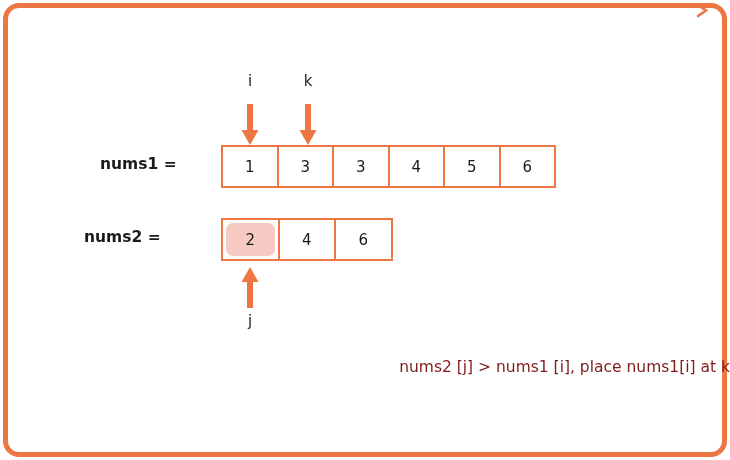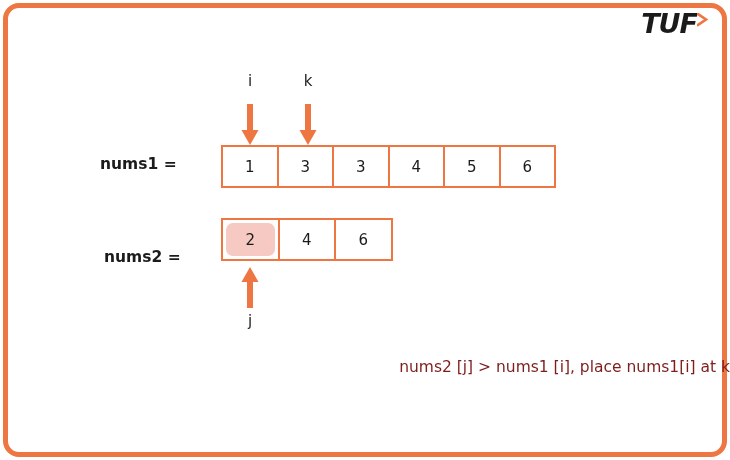--- a/index.html
+++ b/index.html
@@ -112,21 +112,20 @@
   }
 </style>
 </head>
 <body>
 
 <div id="canvas">
 
   <div id="frame"></div>
 
   <div id="logo">
-    <span id="logo-text">TUF</span>
     <span id="logo-chevron">
       <svg width="11" height="15" viewBox="0 0 11 15">
         <path d="M1,1 L9,6.5 L1,12" fill="none" stroke="#ED7642" stroke-width="2.6" stroke-linecap="square"></path>
       </svg>
     </span>
   </div>
 
   <div class="ptr-label" style="left:235px; top:74px;">i</div>
   <div class="ptr-label" style="left:293px; top:74px;">k</div>
 
@@ -158,21 +157,21 @@
         <span class="cell-value">4</span>
       </div>
       <div class="cell" style="width: 57.5px; height: 43px;">
         <span class="cell-value">5</span>
       </div>
       <div class="cell" style="width: 57.5px; height: 43px;">
         <span class="cell-value">6</span>
       </div>
     </div>
 
-  <div class="row-label" style="left:104px; top:228px; width:110px;margin-top:20px;">nums2 =</div>
+  <div class="row-label" style="left:84px; top:228px; width:110px;">nums2 =</div>
   <div class="array" id="array-nums2" style="left:221px; top:218px;">
       <div class="cell highlight" style="width: 58.5px; height: 43px;">
         <div class="hl-fill"></div>
         <span class="cell-value">2</span>
       </div>
       <div class="cell" style="width: 58.5px; height: 43px;">
         <span class="cell-value">4</span>
       </div>
       <div class="cell" style="width: 58.5px; height: 43px;">
         <span class="cell-value">6</span>

